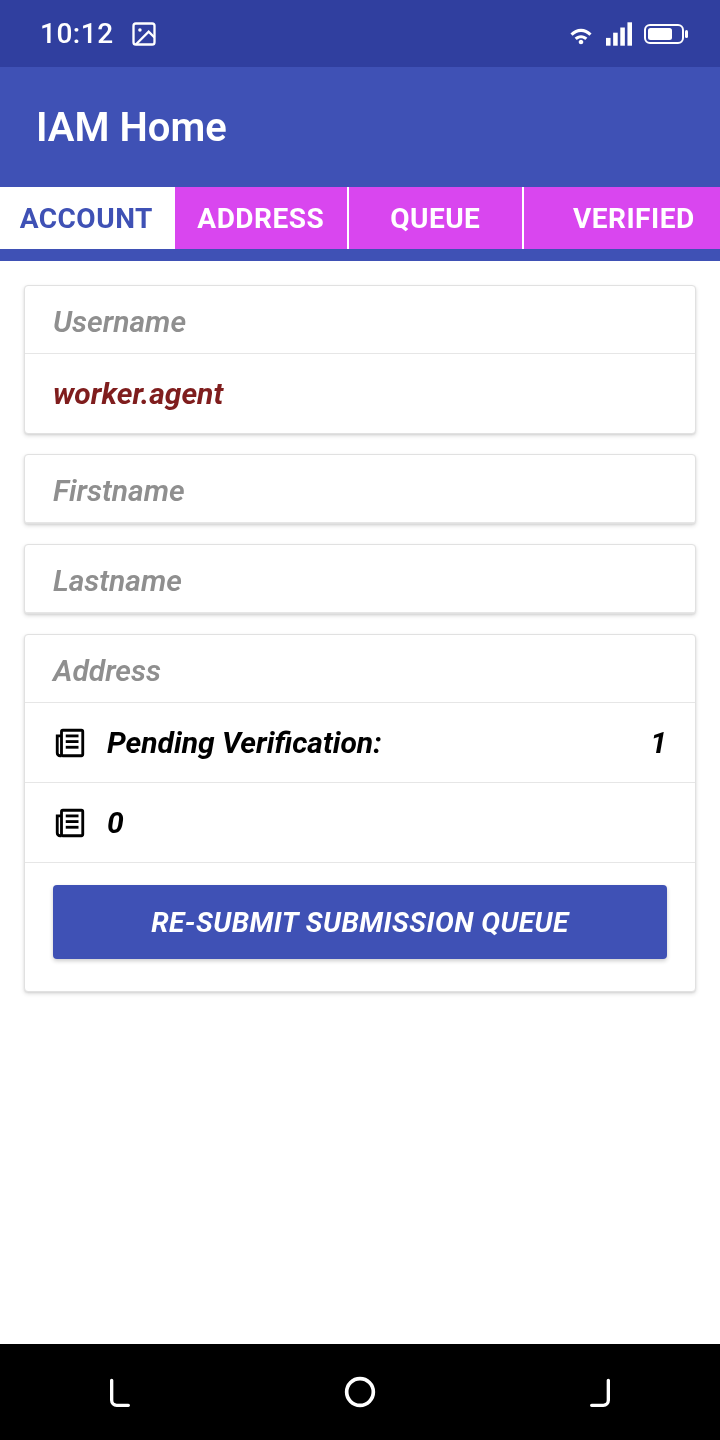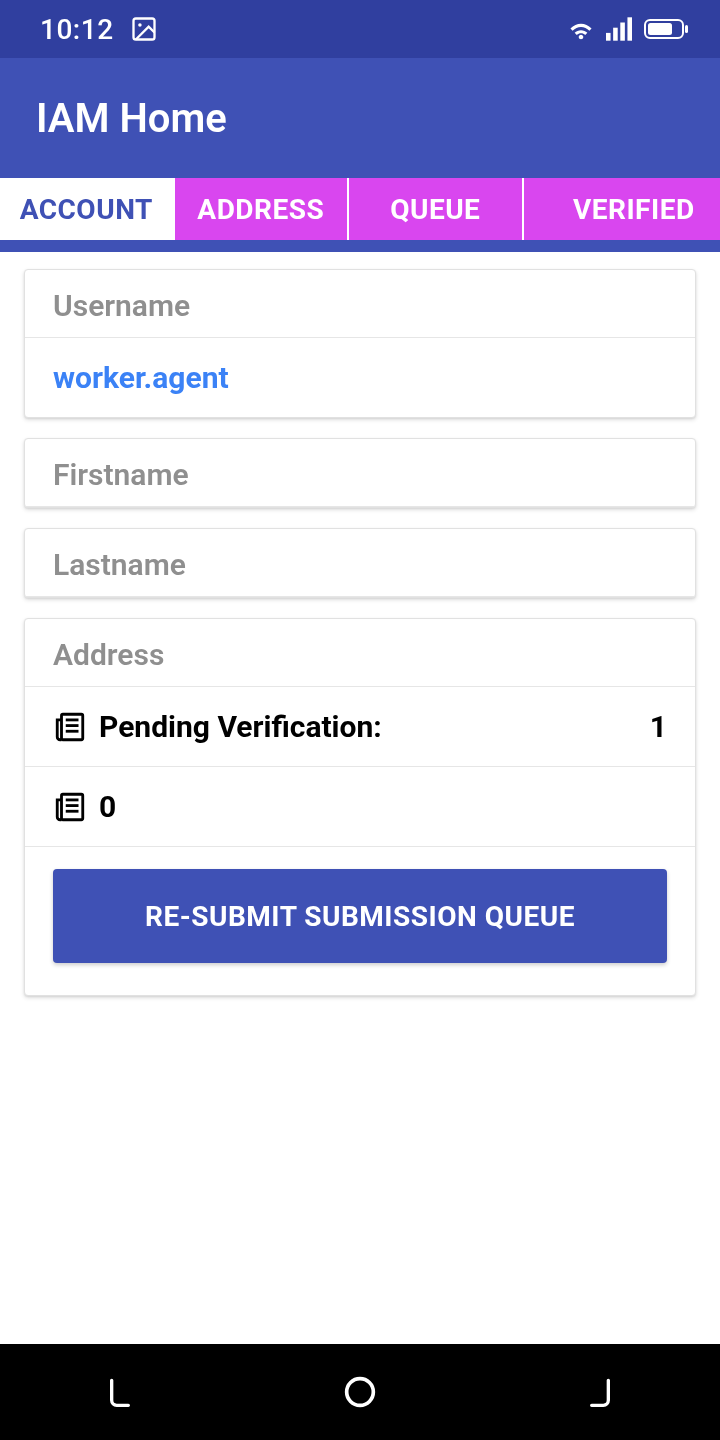--- a/index.html
+++ b/index.html
@@ -12,21 +12,21 @@
   }
   .phone {
     width: 720px;
     height: 1440px;
     display: flex;
     flex-direction: column;
     background: #ffffff;
   }
   
   .status-bar {
-    height: 58px;
+    height: 67px;
     background: #303F9F;
     color: #ffffff;
     display: flex;
     align-items: center;
     justify-content: space-between;
     padding: 0 30px 0 40px;
     font-size: 28px;
   }
   .status-left { display: flex; align-items: center; gap: 16px; }
   .status-right { display: flex; align-items: center; gap: 10px; }
@@ -69,69 +69,70 @@
     color: #3F51B5;
   }
   .tabs-spacer {
     height: 12px;
     background: #3F51B5;
   }
   
   .content {
     flex: 1;
     background: #ffffff;
-    padding: 17px 24px 0 24px;
+    padding: 24px 24px 0 24px;
     overflow: hidden;
+    font-style: italic;
   }
   .card {
     background: #ffffff;
     border: 1px solid #e1e1e1;
     border-radius: 4px;
     box-shadow: 0 2px 4px rgba(0,0,0,0.12), 0 1px 2px rgba(0,0,0,0.08);
     margin-bottom: 20px;
   }
   .card-label {
     padding: 18px 28px 14px 28px;
     font-size: 30px;
     color: #8f8f8f;
     font-weight: 600;
     border-bottom: 1px solid #e6e6e6;
   }
   .card-value {
     padding: 22px 28px;
     font-size: 30px;
     font-weight: 700;
-    color: #3b82f6;
+    color: #7f1d1d;
   }
   
   .row {
     display: flex;
     align-items: center;
     padding: 22px 28px;
     border-bottom: 1px solid #e6e6e6;
-    gap: 12px;
+    gap: 20px;
   }
   .row:last-of-type { border-bottom: 1px solid #e6e6e6; }
   .row-icon { width: 34px; height: 34px; flex: 0 0 auto; }
   .row-label {
     font-size: 30px;
     font-weight: 700;
     color: #000000;
     flex: 1;
   }
   .row-value {
     font-size: 30px;
     font-weight: 700;
     color: #000000;
   }
   .btn-primary {
     margin: 22px 28px 32px 28px;
     background: #3F51B5;
     color: #ffffff;
-    height: 94px;
+    height: 74px;
     border-radius: 4px;
     display: flex;
     align-items: center;
     justify-content: center;
     font-size: 28px;
     font-weight: 700;
     letter-spacing: 0.5px;
     box-shadow: 0 2px 4px rgba(0,0,0,0.2);
   }
   

